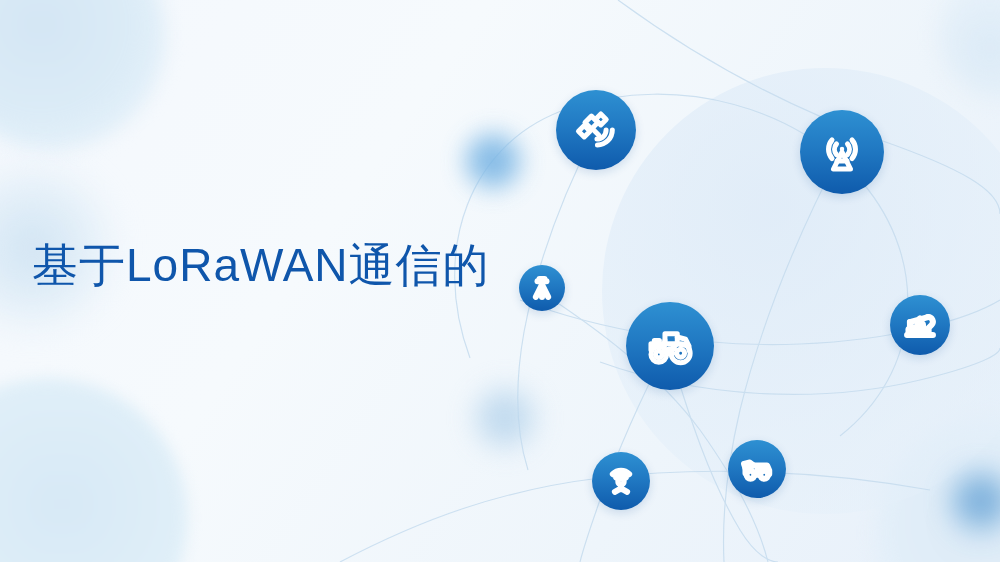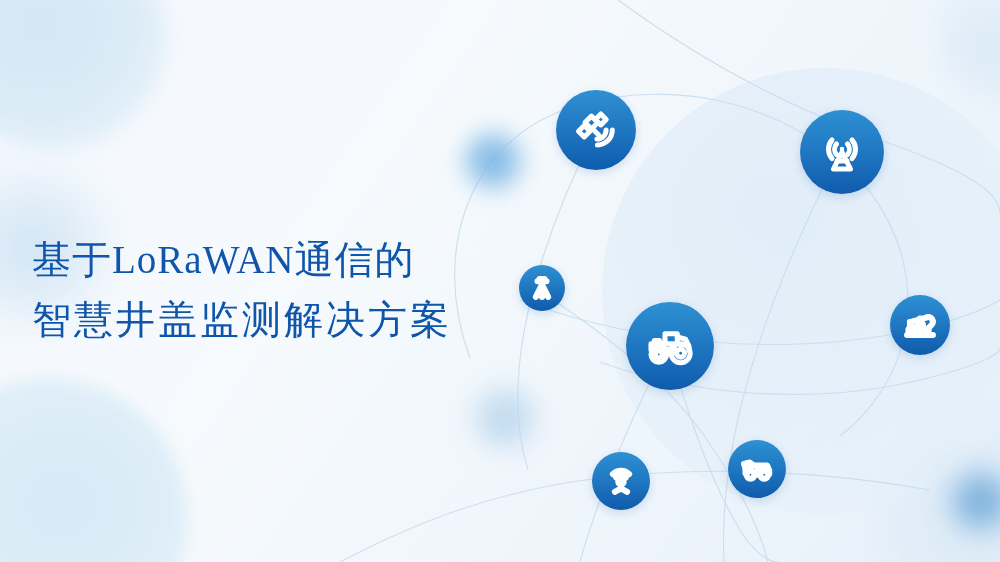--- a/index.html
+++ b/index.html
@@ -134,23 +134,23 @@
   .n-oilpump svg * { stroke-width: 6; }
 
   
   .headline {
     position: absolute;
     left: 32px;
     top: 230px;
     width: 540px;
   }
   .headline-line {
-    font-family: Liberation Serif, serif;
+    font-family: Liberation Sans, sans-serif;
     color: #0f56ab;
-    font-size: 39px;
+    font-size: 46px;
     line-height: 1.55;
     letter-spacing: 1px;
     white-space: nowrap;
     font-weight: 400;
   }
   .headline-line.line-2 {
     letter-spacing: 3px;
   }
 </style>
 </head>
@@ -272,16 +272,15 @@
       <path d="M 43 66 L 59 66"></path>
       <path d="M 18 62 L 18 48 L 40 40 L 78 40 L 84 54 L 84 64"></path>
       <path d="M 18 48 L 14 36 L 30 32 L 40 40"></path>
       <path d="M 52 46 L 72 46"></path>
       <path d="M 52 53 L 66 53"></path>
     </svg>
   </div>
 
   <div class="headline">
     <div class="headline-line line-1">基于LoRaWAN通信的</div>
-    <div class="headline-line line-2">智慧井盖监测解决方案</div>
   </div>
 
 </div>
 
 </body></html>

